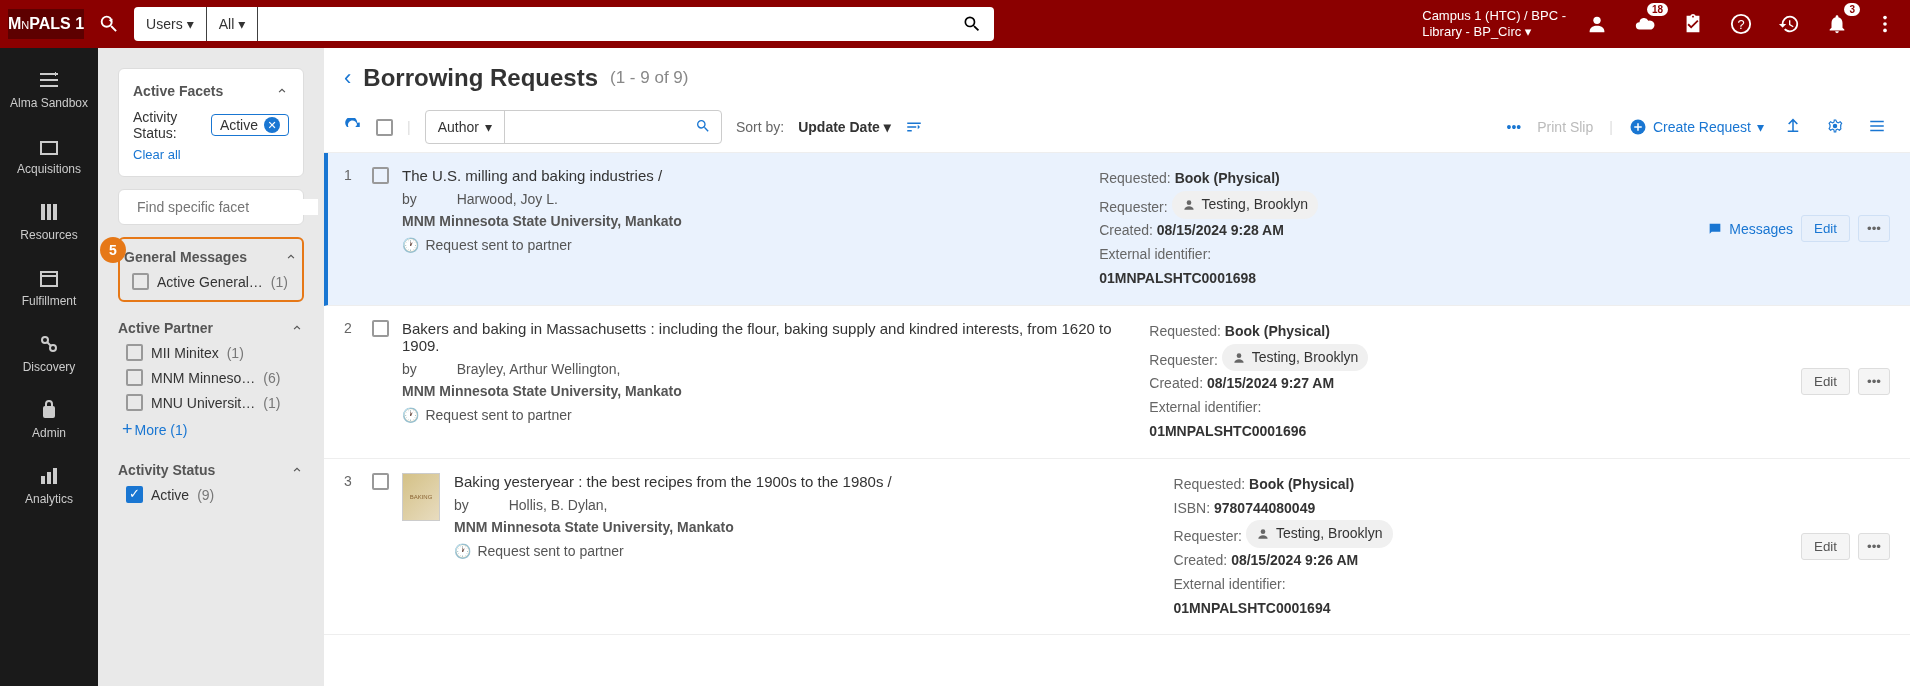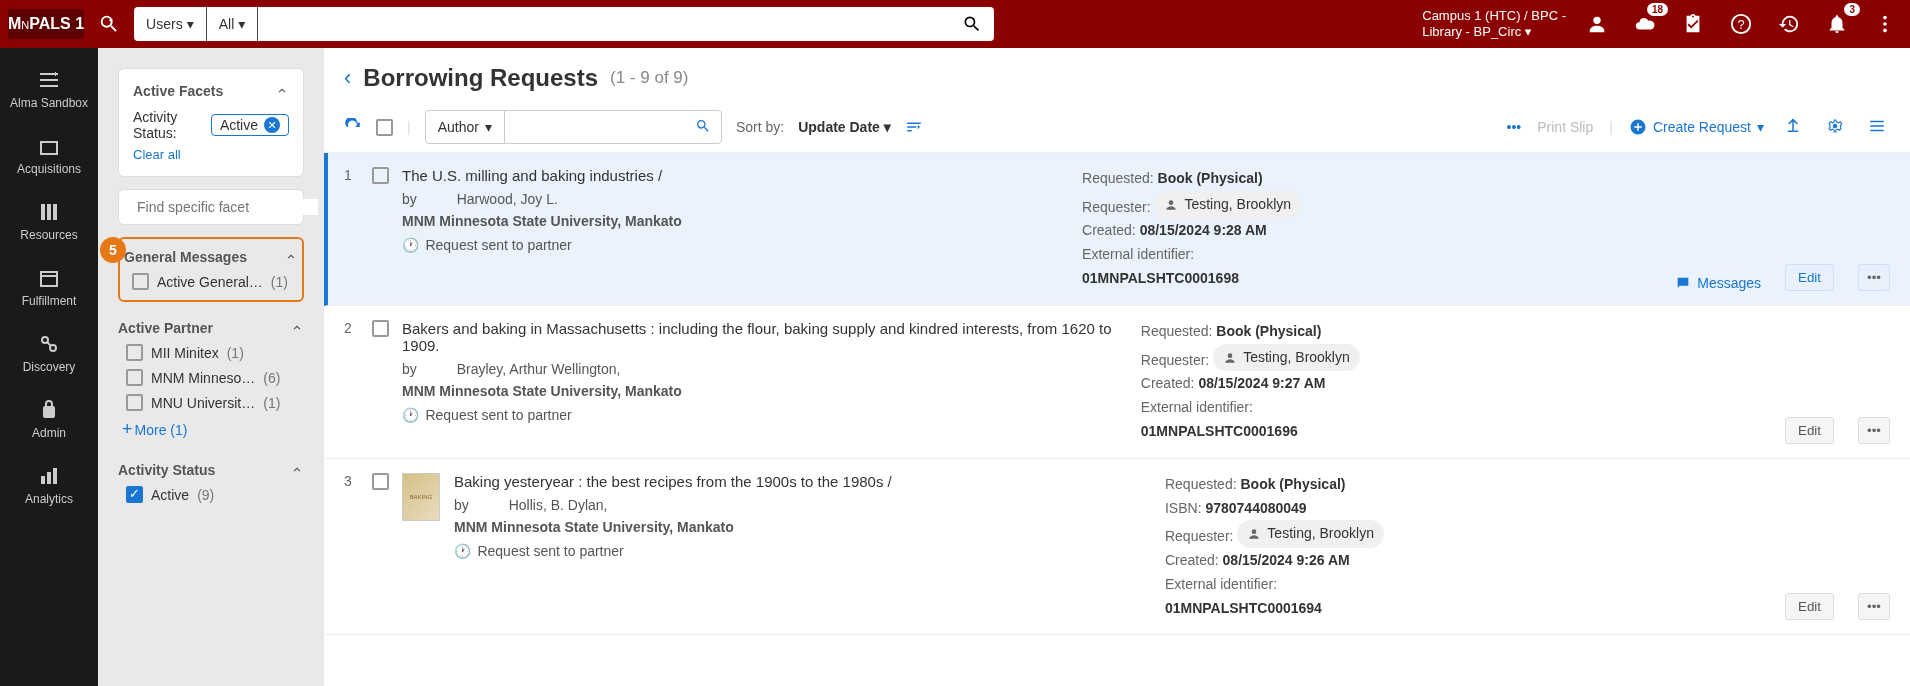--- a/index.html
+++ b/index.html
@@ -65,21 +65,21 @@
 .row-title { color: #333; font-size: 15px; margin-bottom: 4px; }
 .row-meta { color: #555; font-size: 14px; line-height: 1.6; }
 .row-author { font-weight: normal; padding-left: 36px; }
 .row-inst { font-weight: bold; }
 .row-status { display: flex; align-items: center; gap: 6px; color: #555; margin-top: 4px; }
 .clock-ico { color: #1976d2; }
 .row-right { flex: 1; font-size: 14px; line-height: 1.7; }
 .kv-lbl { color: #666; }
 .kv-val { font-weight: bold; color: #333; }
 .req-chip { background: #f0f0f0; border-radius: 14px; padding: 2px 10px; display: inline-flex; align-items: center; gap: 6px; }
-.row-actions { display: flex; align-items: flex-end; gap: 24px; }
+.row-actions { display: flex; align-items: center; gap: 8px; }
 .msg-link { color: #1976d2; cursor: pointer; display: flex; align-items: center; gap: 6px; }
 .edit-btn { background: #e8f0fb; border: 1px solid #cfe0f5; color: #1976d2; padding: 5px 12px; border-radius: 3px; cursor: pointer; }
 .edit-btn.plain { background: #f5f5f5; border-color: #ddd; color: #555; }
 .more-btn { background: #e8f0fb; border: 1px solid #cfe0f5; padding: 5px 8px; border-radius: 3px; cursor: pointer; color: #666; }
 .more-btn.plain { background: #f5f5f5; border-color: #ddd; }
 .thumb { width: 38px; height: 48px; background: linear-gradient(135deg,#d4c187,#e8dcbf); border: 1px solid #ccc; display: flex; align-items: center; justify-content: center; font-size: 6px; color: #8b6534; text-align: center; }
 .checkbox-custom { width: 17px; height: 17px; border: 2px solid #999; border-radius: 2px; display: inline-block; cursor: pointer; }
 .checkbox-custom.checked { background: #1976d2; border-color: #1976d2; position: relative; }
 .checkbox-custom.checked::after { content: '✓'; color: #fff; position: absolute; top: -2px; left: 1px; font-size: 13px; }
 </style>

